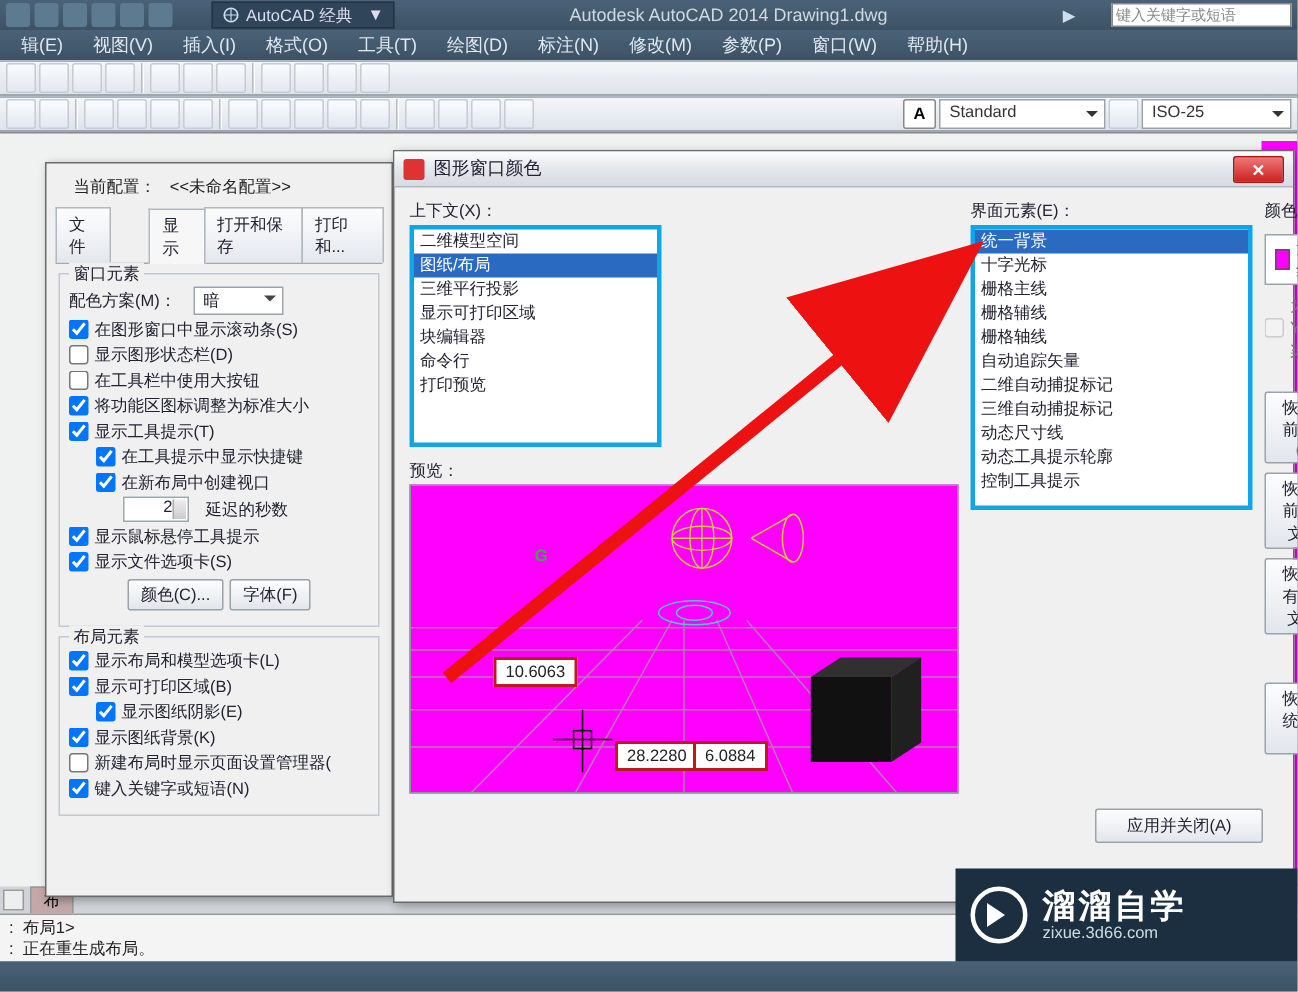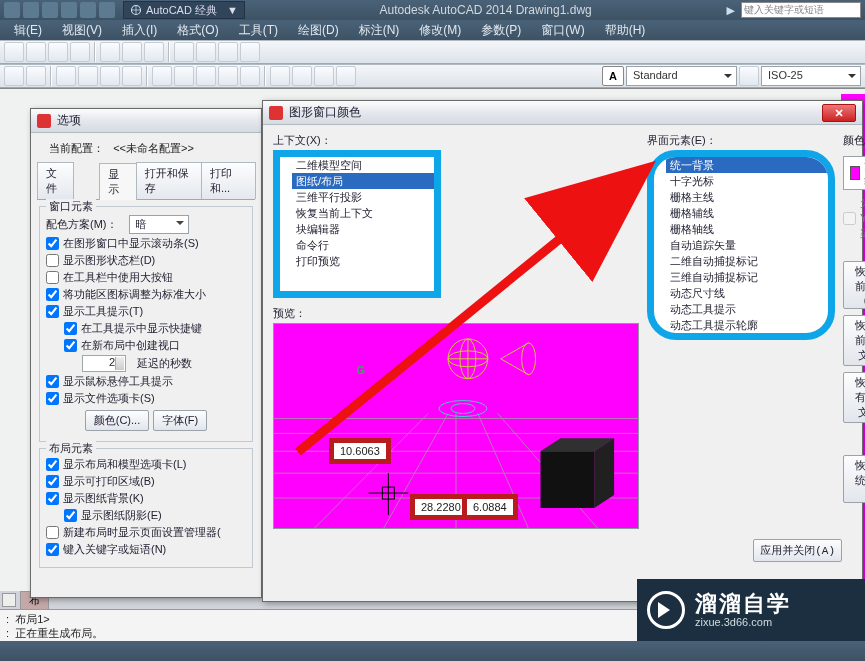--- a/index.html
+++ b/index.html
@@ -1,19 +1,19 @@
 <!DOCTYPE html>
 <html><head>
 <meta charset="utf-8">
 <style>
   * { box-sizing: border-box; margin: 0; padding: 0; font-family: "Microsoft YaHei", "SimSun", Tahoma, sans-serif; font-size: 11px; }
   body { background: #4a6278; width: 865px; height: 661px; overflow: hidden; position: relative; }
 
   
-  .qat { position: absolute; top: 0; left: 0; right: 0; height: 20px; background: linear-gradient(#4a6278,#3d5264); display: flex; align-items:center; padding:0 4px; gap:4px; }
+  .qat { position: absolute; top: 0; left: 0; right: 0; height: 20px; background: linear-gradient(#4a6278,#3d5264); display: flex; align-items:center; padding:0 4px; gap:22px; }
   .qat .icon-btn { width:16px; height:16px; background:#5c7a90; border-radius:2px; }
   .qat .ws { margin-left:4px; display:flex; align-items:center; gap:4px; background:#30455a; border:1px solid #223344; padding:1px 6px; height:18px; color:#dde; }
   .qat .ws svg { width:12px; height:12px; }
   .qat .title { flex:1; text-align:center; color:#d0d8e0; font-size:12px; }
   .qat .search { width:120px; height:16px; background:#fff; border:1px solid #888; font-size:10px; padding:0 2px; color:#888; }
 
   .menubar { position:absolute; top:20px; left:0; right:0; height:20px; background:linear-gradient(#4a6278,#3d5264); display:flex; align-items:center; padding-left:4px; }
   .menubar span { color:#e0e8f0; padding:2px 10px; font-size:12px; }
 
   .toolbar-row { position:absolute; left:0; right:0; height:24px; background:linear-gradient(#f4f6f9,#dde3ea); border-top:1px solid #b0b8c0; border-bottom:1px solid #a0a8b0; display:flex; align-items:center; padding:0 4px; gap:2px; }
@@ -57,34 +57,34 @@
   .btn { background:linear-gradient(#fdfdfe,#e2e6ec); border:1px solid #9aa2aa; border-radius:2px; padding:2px 8px; font-size:11px; color:#223; }
   .combo { background:#fff; border:1px solid #9aa2aa; padding:1px 20px 1px 6px; font-size:11px; position:relative; color:#223; }
   .combo::after { content:""; position:absolute; right:4px; top:5px; border:4px solid transparent; border-top-color:#444; }
 
   
   #dlg-colors { top:100px; left:262px; width:601px; height:502px; }
   .close-btn { position:absolute; right:6px; top:3px; width:34px; height:18px; background:linear-gradient(#e77,#c22); border:1px solid #a11; border-radius:2px; display:flex; align-items:center; justify-content:center; color:#fff; font-weight:bold; }
   #dlg-colors .body { padding:8px 10px; }
   .sec-label { font-size:11px; color:#223; margin-bottom:2px; }
   .threecol { display:flex; gap:8px; }
-  .listbox { background:#fff; border:7px solid #0ea5e9; overflow:hidden; font-size:11px; line-height:14px;padding-left:12px; }
+  .listbox { background:#fff; border:3px solid #0ea5e9; overflow:hidden; font-size:11px; line-height:14px; }
   #ctx-list { width:168px; height:148px; }
-  #elem-list { width:188px; height:190px;border-radius:29px; }
+  #elem-list { width:188px; height:190px; }
   .listbox .it { padding:1px 4px; color:#223; white-space:nowrap; }
   .listbox .sel { background:#2a6ac1; color:#fff; }
   .rightcol { width:182px; display:flex; flex-direction:column; gap:6px; }
   .color-combo { display:flex; align-items:center; }
   .color-combo .sw { width:14px; height:14px; background:magenta; border:1px solid #555; margin-right:4px; }
   .chk { display:flex; align-items:center; gap:4px; font-size:11px; color:#777; }
   .wide { width:100%; text-align:center; }
   .preview-label { margin-top:8px; }
   .preview { width:366px; height:206px; background:magenta; border:1px solid #8e96a0; position:relative; overflow:hidden; margin-top:2px; }
   .preview svg { position:absolute; inset:0; }
-  .tip { position:absolute; background:#fff; border:5px solid #b91c1c; padding:2px 6px; font-size:11px; color:#222; }
+  .tip { position:absolute; background:#fff; border:2px solid #b91c1c; padding:2px 6px; font-size:11px; color:#222; }
   .apply-row { display:flex; justify-content:flex-end; margin-top:10px; padding-right:10px; }
 
   
   .arrow { position:absolute; top:160px; left:290px; width:370px; height:300px; pointer-events:none; z-index:50; }
 
   
   .watermark { position:absolute; right:0; bottom:20px; width:228px; height:62px; background:#1c2f40; display:flex; align-items:center; gap:10px; padding:0 10px; z-index:60; }
   .watermark .play { width:38px; height:38px; border:3px solid #fff; border-radius:50%; display:flex; align-items:center; justify-content:center; }
   .watermark .play::after { content:""; border:8px solid transparent; border-left:12px solid #fff; margin-left:4px; }
   .watermark .txt { color:#fff; }
@@ -177,24 +177,20 @@
 
 <div class="tabstrip">
   <div style="width:14px;height:14px;margin:0 2px;background:#eee;border:1px solid #999;"></div>
   <div class="tab a">布</div>
 </div>
 <div class="cmdline">:  布局1&gt;
 :  正在重生成布局。</div>
 <div class="statusbar"></div>
 
 <div class="dialog" id="dlg-options">
-  <div class="titlebar">
-      <span class="ico"></span>
-      <span>选项</span>
-    </div>
   <div class="body">
     <div class="row-cur"><span>当前配置：</span>&nbsp;&nbsp;&nbsp;<span>&lt;&lt;未命名配置&gt;&gt;</span></div>
     <div class="tabs" id="opt-tabs">
         <div class="tab">文件</div>
         <div class="tab active">显示</div>
         <div class="tab">打开和保存</div>
         <div class="tab">打印和...</div>
       </div>
 
     <div class="group">
@@ -246,27 +242,27 @@
     <div class="group">
       <span class="gl">布局元素</span>
       <div class="optrow">
           <input type="checkbox" checked="" style="">
           <span>显示布局和模型选项卡(L)</span>
         </div>
       <div class="optrow">
           <input type="checkbox" checked="" style="">
           <span>显示可打印区域(B)</span>
         </div>
+      <div class="optrow indent1">
+          <input type="checkbox" checked="" style="">
+          <span>显示图纸阴影(E)</span>
+        </div>
       <div class="optrow">
           <input type="checkbox" checked="" style="">
           <span>显示图纸背景(K)</span>
-        </div>
-      <div class="optrow indent1">
-          <input type="checkbox" checked="" style="">
-          <span>显示图纸阴影(E)</span>
         </div>
       <div class="optrow">
           <input type="checkbox" style="">
           <span>新建布局时显示页面设置管理器(</span>
         </div>
       <div class="optrow">
           <input type="checkbox" checked="" style="">
           <span>键入关键字或短语(N)</span>
         </div>
     </div>
@@ -281,21 +277,21 @@
   </div>
   <div class="body">
     <div class="threecol">
 
       <div>
         <div class="sec-label">上下文(X)：</div>
         <div class="listbox" id="ctx-list">
             <div class="it">二维模型空间</div>
             <div class="it sel">图纸/布局</div>
             <div class="it">三维平行投影</div>
-            <div class="it">恢复当前上下文</div>
+            <div class="it">显示可打印区域</div>
             <div class="it">块编辑器</div>
             <div class="it">命令行</div>
             <div class="it">打印预览</div>
           </div>
         <div class="sec-label preview-label">预览：</div>
         <div class="preview">
           <svg viewBox="0 0 366 206">
 
             <g stroke="#b877b8" stroke-width="1">
               <line x1="0" y1="95" x2="366" y2="95"></line>
@@ -355,21 +351,20 @@
         <div class="listbox" id="elem-list">
             <div class="it sel">统一背景</div>
             <div class="it">十字光标</div>
             <div class="it">栅格主线</div>
             <div class="it">栅格辅线</div>
             <div class="it">栅格轴线</div>
             <div class="it">自动追踪矢量</div>
             <div class="it">二维自动捕捉标记</div>
             <div class="it">三维自动捕捉标记</div>
             <div class="it">动态尺寸线</div>
-            <div class="it">动态工具提示</div>
             <div class="it">动态工具提示轮廓</div>
             <div class="it">控制工具提示</div>
           </div>
       </div>
 
       <div class="rightcol">
         <div class="sec-label">颜色(C)：</div>
         <div class="combo color-combo">
             <span class="sw"></span>
             <span>洋红</span>
@@ -380,21 +375,21 @@
           </label>
         <div style="height:8px;"></div>
         <button class="btn wide">恢复当前元素(R)</button>
         <button class="btn wide">恢复当前上下文(U)</button>
         <button class="btn wide">恢复所有上下文(O)</button>
         <div style="height:20px;"></div>
         <button class="btn wide">恢复传统颜色(L)</button>
       </div>
     </div>
     <div class="apply-row">
-      <button class="btn" style="padding:3px 6px;font-family:Liberation Mono, monospace;">应用并关闭(A)</button>
+      <button class="btn" style="padding:3px 20px;">应用并关闭(A)</button>
     </div>
   </div>
 </div>
 
 <svg class="arrow" viewBox="0 0 370 300">
   <defs>
       <marker id="ah" markerWidth="14" markerHeight="12" refX="12" refY="6" orient="auto">
         <polygon points="0,0 14,6 0,12" fill="#e11"></polygon>
       </marker>
     </defs>

